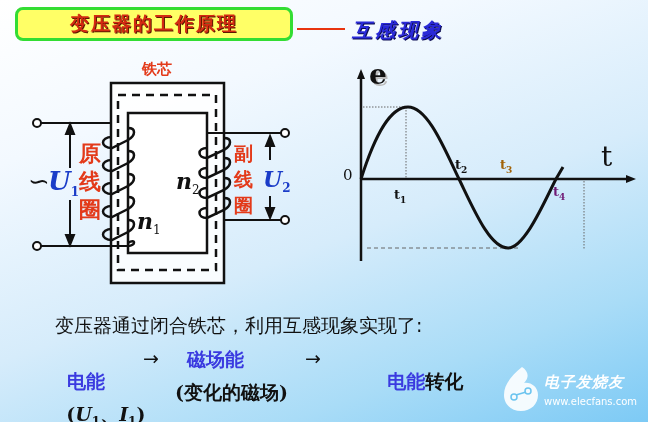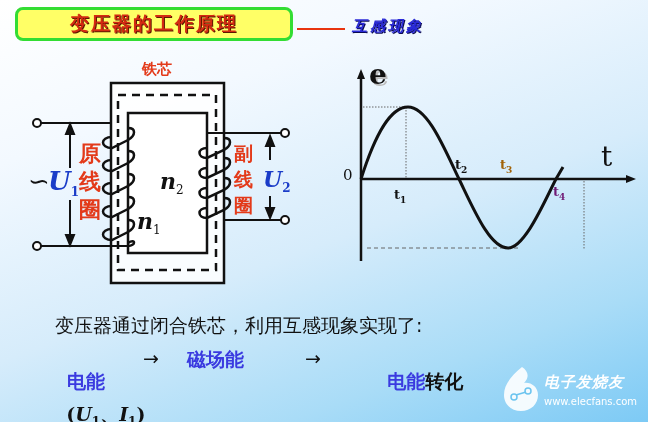--- a/index.html
+++ b/index.html
@@ -14,21 +14,21 @@
     background: #ffff66; border: 3px solid #33dd33; border-radius: 8px;
     box-sizing: border-box; display: flex; align-items: center; justify-content: center;
   }
   .title-text {
     font-family: "DejaVu Sans", sans-serif; font-weight: bold; font-size: 19px;
     color: #d42a12; letter-spacing: 2px; text-shadow: 1px 1px 0 #5a1a00;
   }
   .connector { left: 297px; top: 28px; width: 48px; height: 2px; background: #e8340f; }
   .subtitle {
     left: 352px; top: 17px; font-family: "DejaVu Sans", sans-serif; font-weight: bold;
-    font-size: 15px; color: #2a2ad8; letter-spacing: 3px; text-shadow: 1px 1px 0 #0a0a50; font-style: italic;
+    font-size: 20px; color: #2a2ad8; letter-spacing: 3px; text-shadow: 1px 1px 0 #0a0a50; font-style: italic;
   }
   svg.full { position: absolute; left: 0; top: 0; }
   .cjk-red { font-family: "DejaVu Sans", sans-serif; font-weight: bold; color: #e33a1a; }
   .line-text { font-family: "DejaVu Sans", sans-serif; font-size: 19px; color: #111; white-space: pre; }
   .blue { color: #3a3ae0; font-weight: bold; }
   .black-bold { font-weight: bold; color: #111; }
   .math { font-family: "DejaVu Serif", serif; font-weight: bold; }
   .math i { font-style: italic; }
   .math sub { font-size: 12px; font-style: normal; }
   .logo-text-cn { font-family: "DejaVu Sans", sans-serif; color: #fff; font-size: 15px; font-weight: bold; font-style: italic; letter-spacing: 1px; }
@@ -123,21 +123,21 @@
 <div class="abs" style="left:28px; top:166px; font-size:26px; color:#111;">∽</div>
 <div class="abs math" style="left:48px; top:166px; font-size:26px; color:#1a3cc8;">
   <i>U</i><sub>1</sub>
 </div>
 <div class="abs math" style="left:263px; top:166px; font-size:22px; color:#1a3cc8;">
   <i>U</i><sub>2</sub>
 </div>
 <div class="abs math" style="left:137px; top:168px; font-size:22px; color:#111;margin-top:40px;">
   <i>n</i><sub style="font-weight:normal;">1</sub>
 </div>
-<div class="abs math" style="left:160px; top:168px; font-size:22px; color:#111;text-align:right;">
+<div class="abs math" style="left:176px; top:168px; font-size:22px; color:#111;text-align:right;">
   <i>n</i><sub style="font-weight:normal;">2</sub>
 </div>
 
 <div class="abs math" style="left:369px; top:58px; font-size:28px; color:#111; text-shadow:2px 2px 0 #bbb;">e</div>
 <div class="abs" style="left:601px; top:140px; font-size:28px; color:#111; font-family:'DejaVu Serif',serif;">t</div>
 <div class="abs" style="left:343px; top:166px; font-size:15px; color:#111;">0</div>
 
 <div class="abs math" style="left:394px; top:187px; font-size:13px; color:#111;">
   <span>t</span><sub style="font-size:9px;">1</sub>
 </div>
@@ -158,20 +158,21 @@
   <span style="position:absolute; left:88px; top:0;">→</span>
   <span class="blue" style="position:absolute; left:132px; top:0;">磁场能</span>
   <span style="position:absolute; left:250px; top:0;">→</span>
   <span style="position:absolute; left:308px; top:0;">
     <span class="blue">电能</span><span class="black-bold">转化</span>
   </span>
 </div>
 
 <div class="abs line-text math" style="left:53px; top:380px; font-size:19px;">
   <span>(<i>U</i><sub>1</sub><span>、</span><i>I</i><sub>1</sub>)</span>
+  <span style="position:absolute; left:122px; top:0;">(变化的磁场)</span>
 </div>
 
 <div class="abs" style="left:500px; top:365px; width:145px; height:50px;">
   <svg width="40" height="48" viewBox="0 0 40 48" style="position:absolute; left:0; top:0;">
     <path d="M22,2 C10,12 4,20 4,30 C4,40 12,46 21,46 C31,46 38,39 38,30 C38,22 31,17 24,18 C30,12 28,6 22,2 Z" fill="#ffffff" fill-opacity="0.9"></path>
     <circle cx="14" cy="32" r="3" fill="none" stroke="#6cc4ef" stroke-width="1.5"></circle>
     <circle cx="28" cy="26" r="3" fill="none" stroke="#6cc4ef" stroke-width="1.5"></circle>
     <line x1="16" y1="30" x2="26" y2="27" stroke="#6cc4ef" stroke-width="1.5"></line>
   </svg>
   <div class="abs logo-text-cn" style="left:44px; top:8px;">电子发烧友</div>

